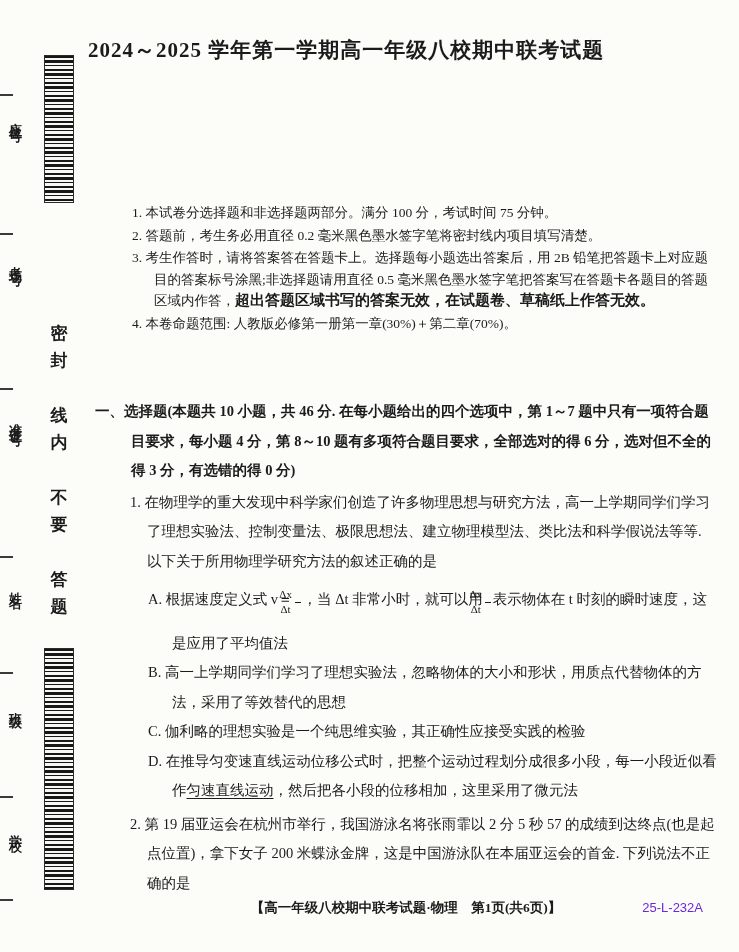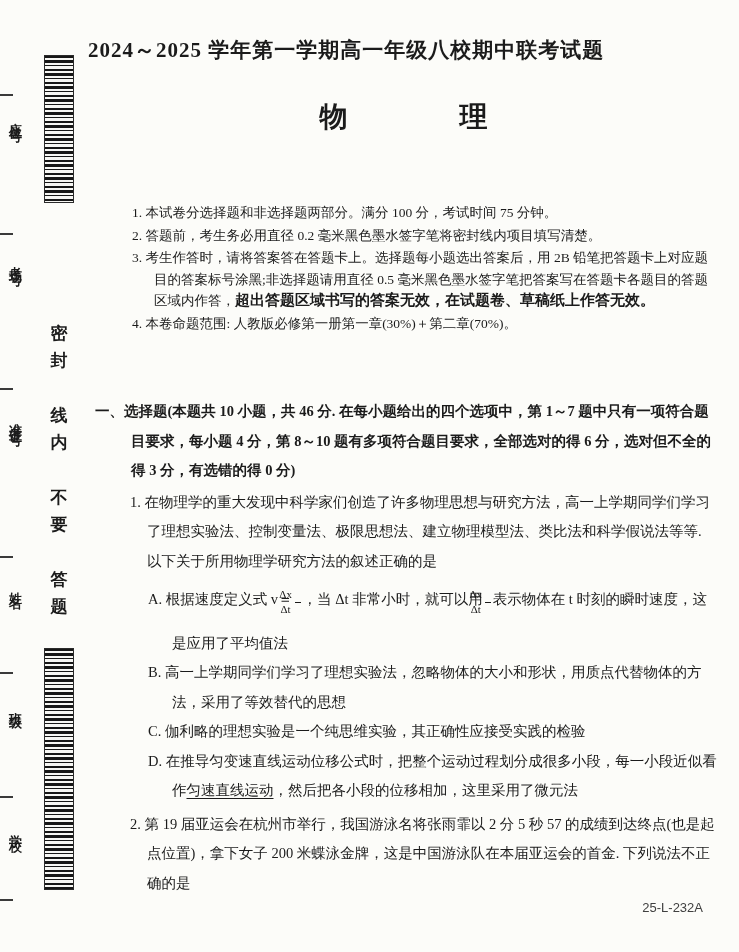--- a/index.html
+++ b/index.html
@@ -52,21 +52,21 @@
   .opt{padding-left:24px;text-indent:-24px;}
   .u{text-decoration:underline;text-underline-offset:3px;}
   .frac{display:inline-block;vertical-align:-9px;text-align:center;font-size:11px;line-height:1.25;margin:12px 2px;}
   .frac-num{display:block;border-bottom:1px solid #1b1b1b;padding:0 3px;}
   .frac-den{display:block;}
   
   .footer{position:absolute;top:898px;left:95px;right:22px;height:24px;text-align:center;}
   .footer-main{font-weight:bold;font-size:13.5px;}
   .footer-code{
     position:absolute;right:14px;top:2px;
-    font-family:"Liberation Sans","DejaVu Sans",sans-serif;font-size:13px;color:#404040;text-align:right;
+    font-family:"Liberation Sans","DejaVu Sans",sans-serif;font-size:13px;color:#6d28d9;text-align:right;
   }
 </style>
 </head>
 <body>
 
 <div class="page">
 
   <div class="fold-tick" style="top:94px"></div>
   <div class="fold-tick" style="top:233px"></div>
   <div class="fold-tick" style="top:388px"></div>
@@ -89,21 +89,20 @@
     <div class="seal-char">线</div>
     <div class="seal-char pair-gap">内</div>
     <div class="seal-char">不</div>
     <div class="seal-char pair-gap">要</div>
     <div class="seal-char">答</div>
     <div class="seal-char">题</div>
   </div>
   <div class="barcode" style="top:648px;height:242px"></div>
 
   <div class="doc-title">2024～2025 学年第一学期高一年级八校期中联考试题</div>
-  <div class="doc-subject">物　　　　理</div>
 
   <div class="notice">
     <div class="notice-item"><span>1.</span> <span>本试卷分选择题和非选择题两部分。满分 100 分，考试时间 75 分钟。</span></div>
     <div class="notice-item"><span>2.</span> <span>答题前，考生务必用直径 0.2 毫米黑色墨水签字笔将密封线内项目填写清楚。</span></div>
     <div class="notice-item"><span>3.</span> <span>考生作答时，请将答案答在答题卡上。选择题每小题选出答案后，用 2B 铅笔把答题卡上对应题目的答案标号涂黑;非选择题请用直径 0.5 毫米黑色墨水签字笔把答案写在答题卡各题目的答题区域内作答，</span><span class="notice-bold">超出答题区域书写的答案无效，在试题卷、草稿纸上作答无效。</span></div>
     <div class="notice-item"><span>4.</span> <span>本卷命题范围: 人教版必修第一册第一章(30%)＋第二章(70%)。</span></div>
   </div>
 
   <div class="flow">
 
@@ -122,16 +121,17 @@
       </div>
     </div>
 
     <div class="question">
       <div class="q-text"><span>2.</span> <span>第 19 届亚运会在杭州市举行，我国游泳名将张雨霏以 2 分 5 秒 57 的成绩到达终点(也是起点位置)，拿下女子 200 米蝶泳金牌，这是中国游泳队在本届亚运会的首金. 下列说法不正确的是</span></div>
     </div>
 
   </div>
 
   <div class="footer">
+    <span class="footer-main">【高一年级八校期中联考试题·物理　第1页(共6页)】</span>
     <span class="footer-code">25-L-232A</span>
   </div>
 
 </div>
 
 </body></html>

